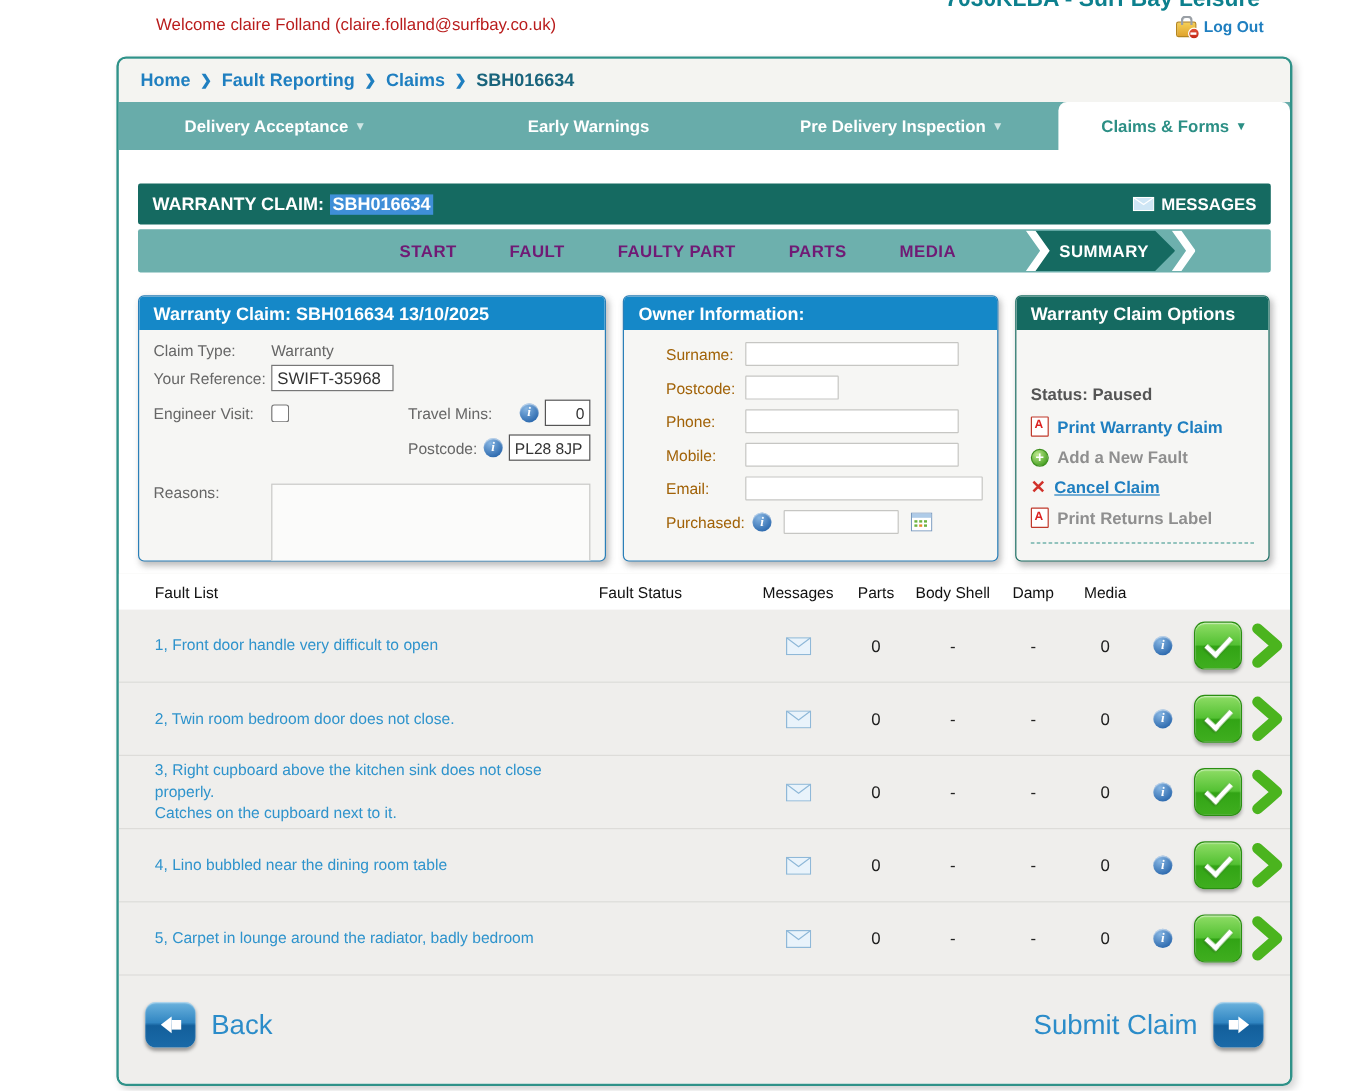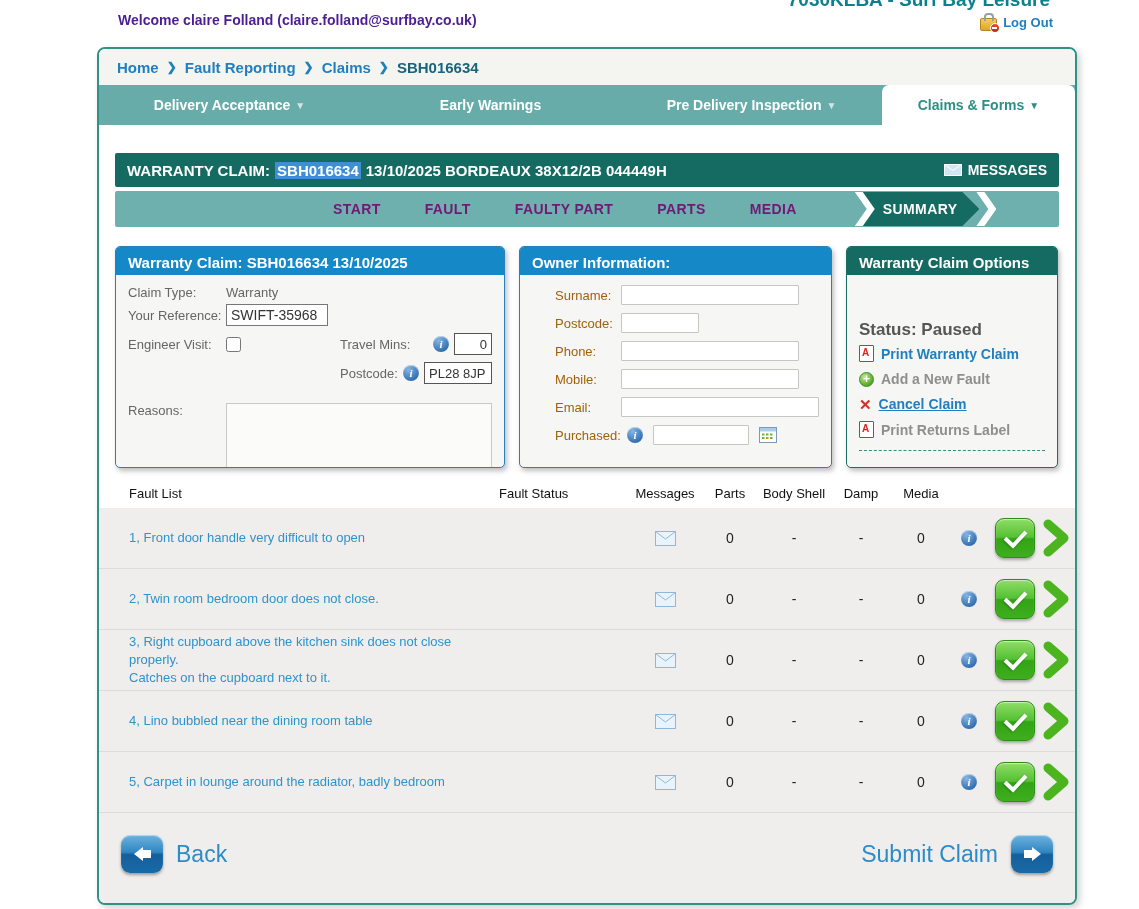--- a/index.html
+++ b/index.html
@@ -1,19 +1,19 @@
 <!DOCTYPE html>
 <html><head>
 <meta charset="utf-8">
 <style>
   html,body{margin:0;padding:0;overflow:hidden;background:#fff;}
   body{width:1139px;height:909px;position:relative;font-family:"Liberation Sans",sans-serif;}
 
   
-  .welcome{position:absolute;left:118px;top:12px;font-size:14px;font-weight:bold;color:#4c1d95;}
+  .welcome{position:absolute;left:130px;top:12px;font-size:14px;font-weight:normal;color:#b91c1c;}
   .brand{position:absolute;top:-11px;right:89px;font-size:19px;font-weight:bold;color:#0d808e;white-space:nowrap;}
   .logout{position:absolute;top:14px;right:86px;display:flex;align-items:center;gap:6px;cursor:pointer;}
   .logout-label{font-size:13px;font-weight:bold;color:#1f7fc0;}
   .lock-icon{position:relative;width:15px;height:11px;background:linear-gradient(#f5cf55,#e0a42e);border:1px solid #b5861f;border-radius:2px;margin-top:4px;}
   .lock-icon::before{content:"";position:absolute;top:-6px;left:3px;width:6px;height:6px;border:2px solid #9aa0a6;border-bottom:none;border-radius:4px 4px 0 0;}
   .lock-dot{position:absolute;right:-4px;bottom:-3px;width:8px;height:8px;border-radius:50%;background:linear-gradient(#e05039,#c22515);border:1px solid #fff;}
   .lock-dot::after{content:"";position:absolute;left:1px;top:3px;width:5px;height:1.5px;background:#fff;}
 
   
   .container{position:absolute;left:97px;top:47px;width:980px;height:858px;box-sizing:border-box;
@@ -74,21 +74,21 @@
   .pc-input{width:58px;font-size:13px;border-color:#555;}
   .reasons-row{margin-top:12px;align-items:flex-start;}
   .reasons-ta{width:268px;height:70px;background:#fbfbfa;border:1px solid #c9c9c6;resize:none;}
 
   .orow{display:flex;align-items:center;margin-bottom:8px;}
   .lbl2{width:66px;flex-shrink:0;color:#a16207;margin-left:23px;}
   .inp{height:20px;border:1px solid #c6c6c3;background:#fff;border-radius:1px;font-family:inherit;font-size:13px;padding:0 4px;box-sizing:border-box;}
   .w-surname{width:178px;} .w-postcode{width:78px;} .w-phone{width:178px;} .w-mobile{width:178px;} .w-email{width:222px;} .w-purchased{width:96px;}
   .purch-row{gap:10px;} .purch-row .lbl2{width:62px;}
 
-  .status-line{font-weight:bold;color:#555;font-size:17px;margin-bottom:5px;}
+  .status-line{font-weight:bold;color:#555;font-size:14px;margin-bottom:11px;}
   .opt{display:flex;align-items:center;gap:7px;margin-bottom:9px;font-size:14px;font-weight:bold;}
   .opt.link{color:#1f7fc0;cursor:pointer;}
   .opt.disabled{color:#8f8f8f;}
   .dashed-sep{border-top:1px dashed #2e8f85;margin-top:3px;}
 
   
   .info-icon{width:16px;height:16px;border-radius:50%;flex-shrink:0;display:inline-flex;align-items:center;justify-content:center;
     background:radial-gradient(circle at 35% 28%,#86b5e2,#2f6cb0 75%);box-shadow:inset 0 1px 1px rgba(255,255,255,.6);cursor:pointer;}
   .info-icon::after{content:"i";color:#fff;font:bold italic 11px "Liberation Serif",serif;}
   .pdf-icon{position:relative;width:13px;height:15px;background:#fff;border:1px solid #c0392b;border-radius:1px;flex-shrink:0;}
@@ -167,21 +167,20 @@
       <span>Claims &amp; Forms</span>
       <span class="caret">▼</span>
     </div>
   </div>
 
   <div class="content">
 
     <div class="claim-bar">
       <span>WARRANTY CLAIM:</span>
       <span class="claim-id-hl">SBH016634</span>
-      <span>13/10/2025 BORDEAUX 38X12/2B 044449H</span>
       <div class="messages-btn">
         <svg width="18" height="12" viewBox="0 0 18 12">
           <rect x="0.5" y="0.5" width="17" height="11" fill="#cfe6f5" stroke="#ffffff"></rect>
           <path d="M0.5 0.5 L9 6.5 L17.5 0.5" fill="none" stroke="#ffffff"></path>
         </svg>
         <span>MESSAGES</span>
       </div>
     </div>
 
     <div class="steps-bar">

